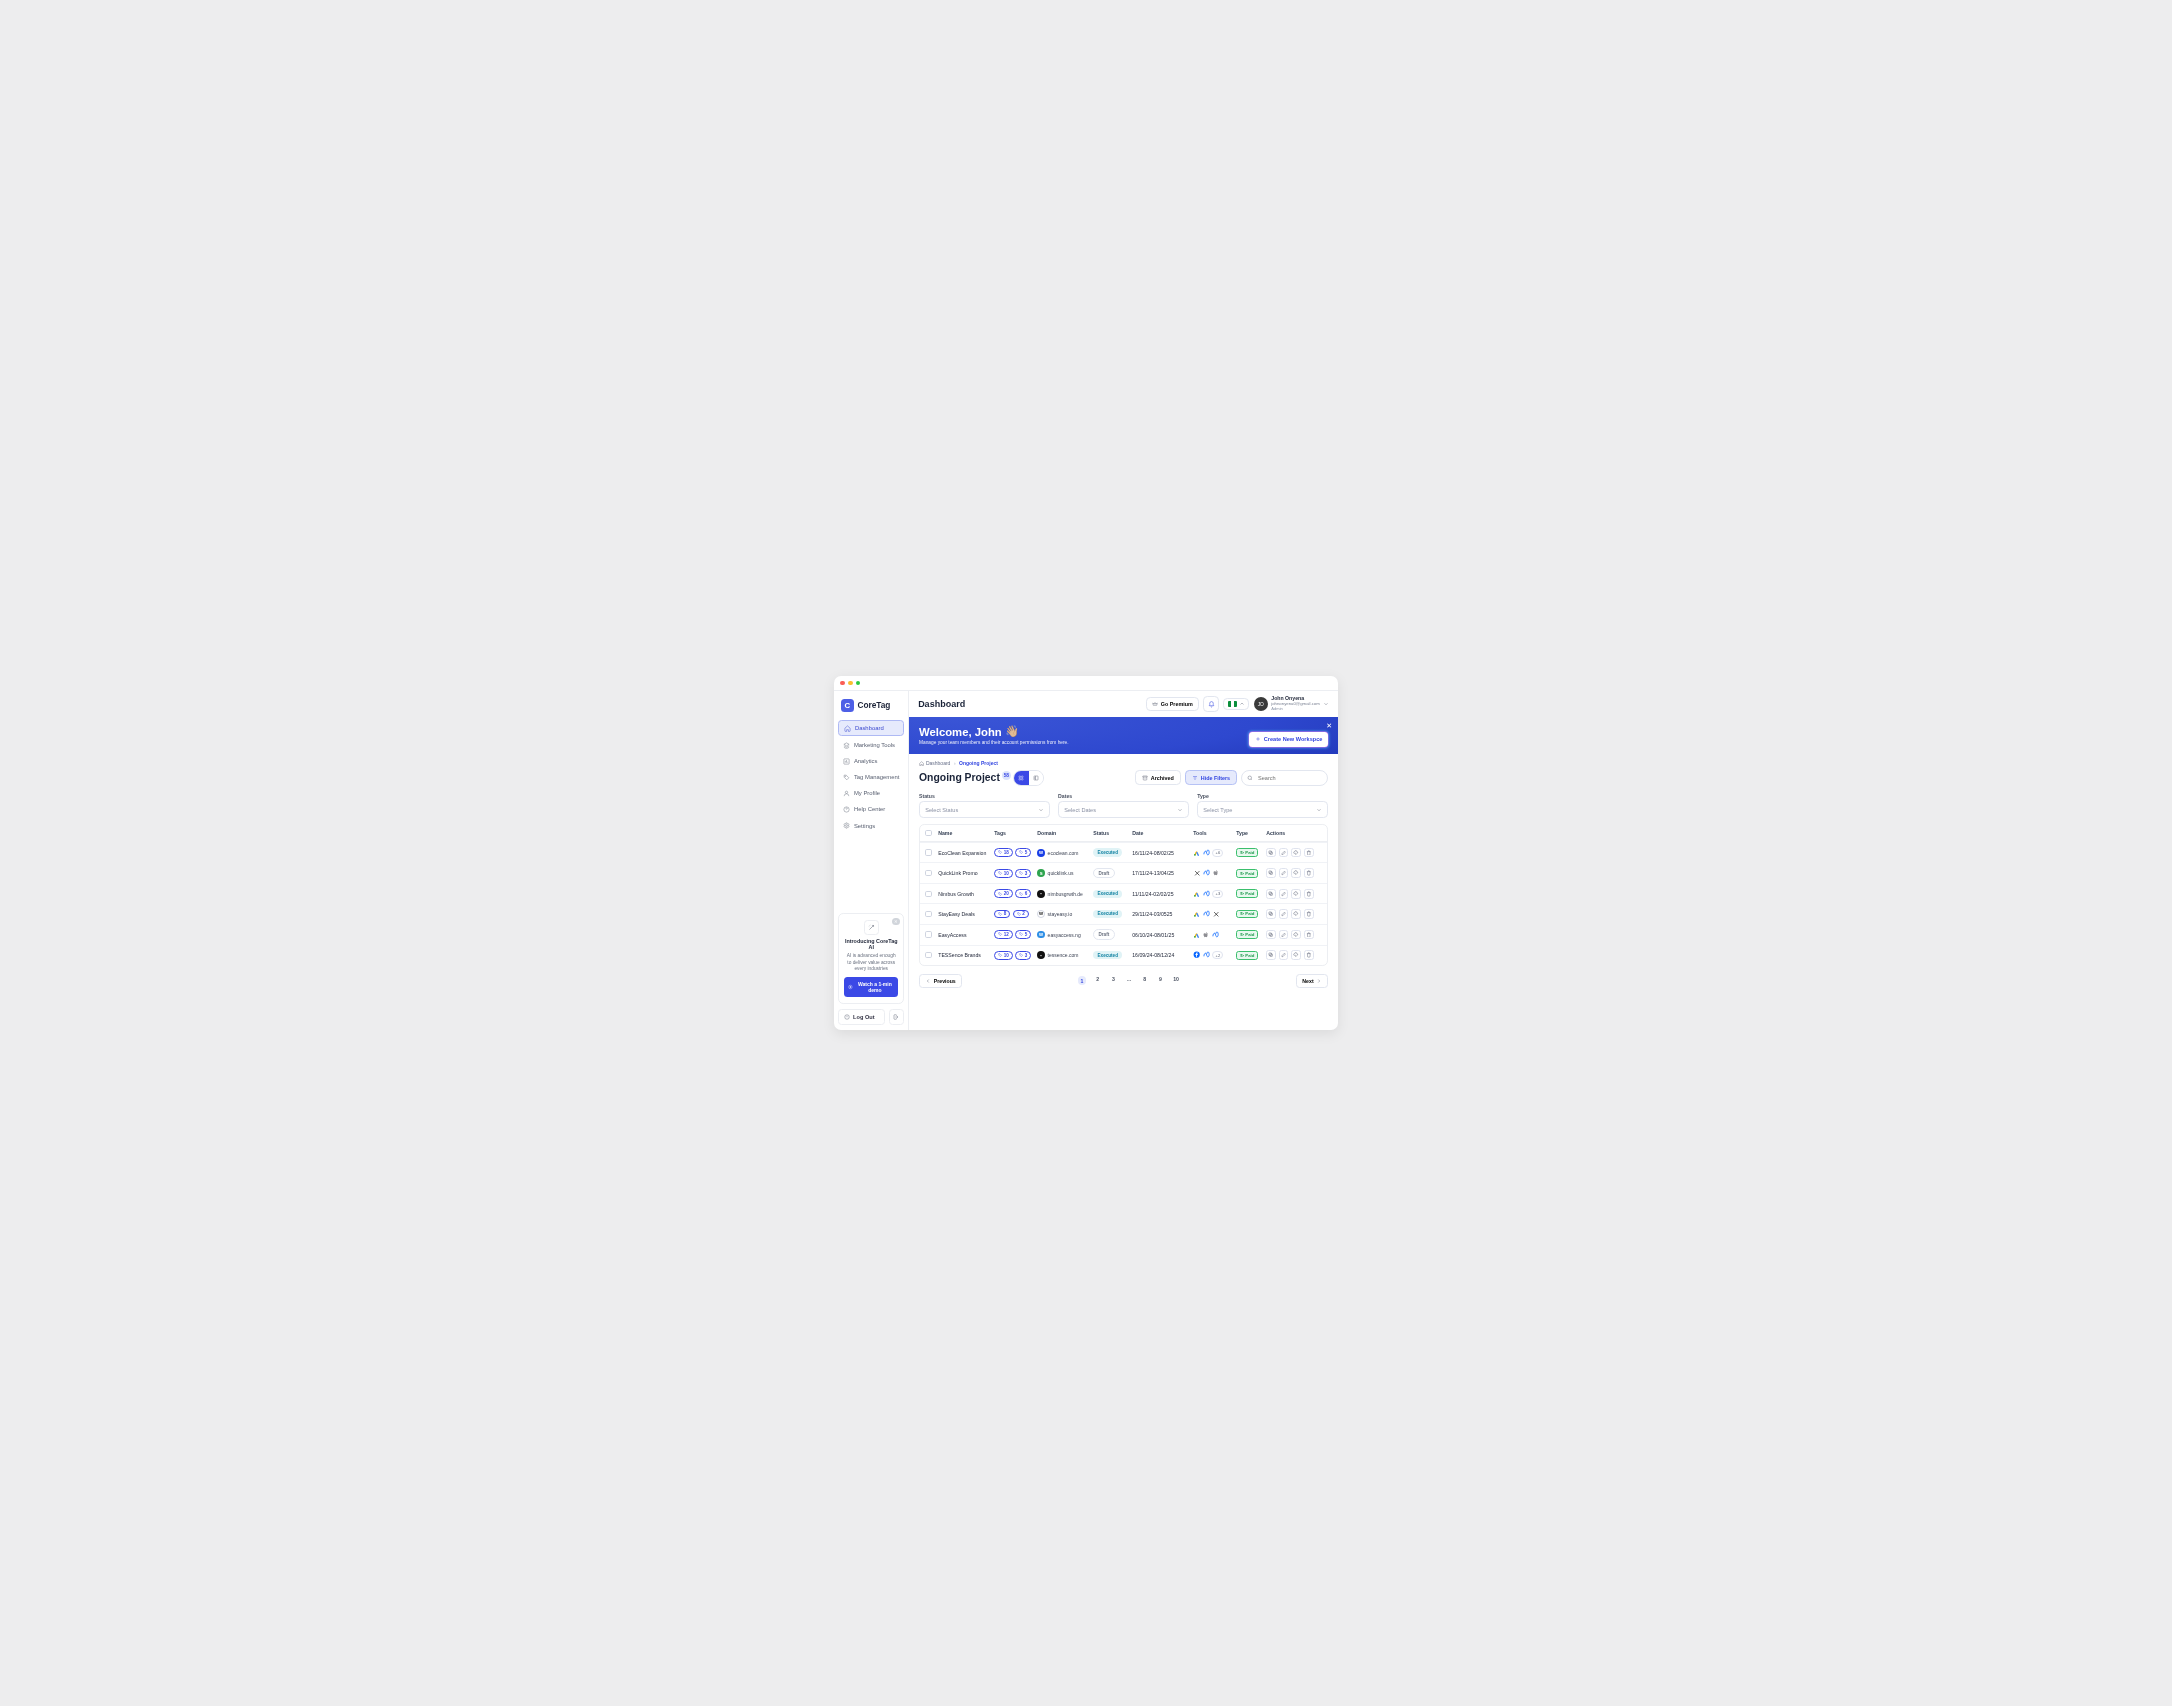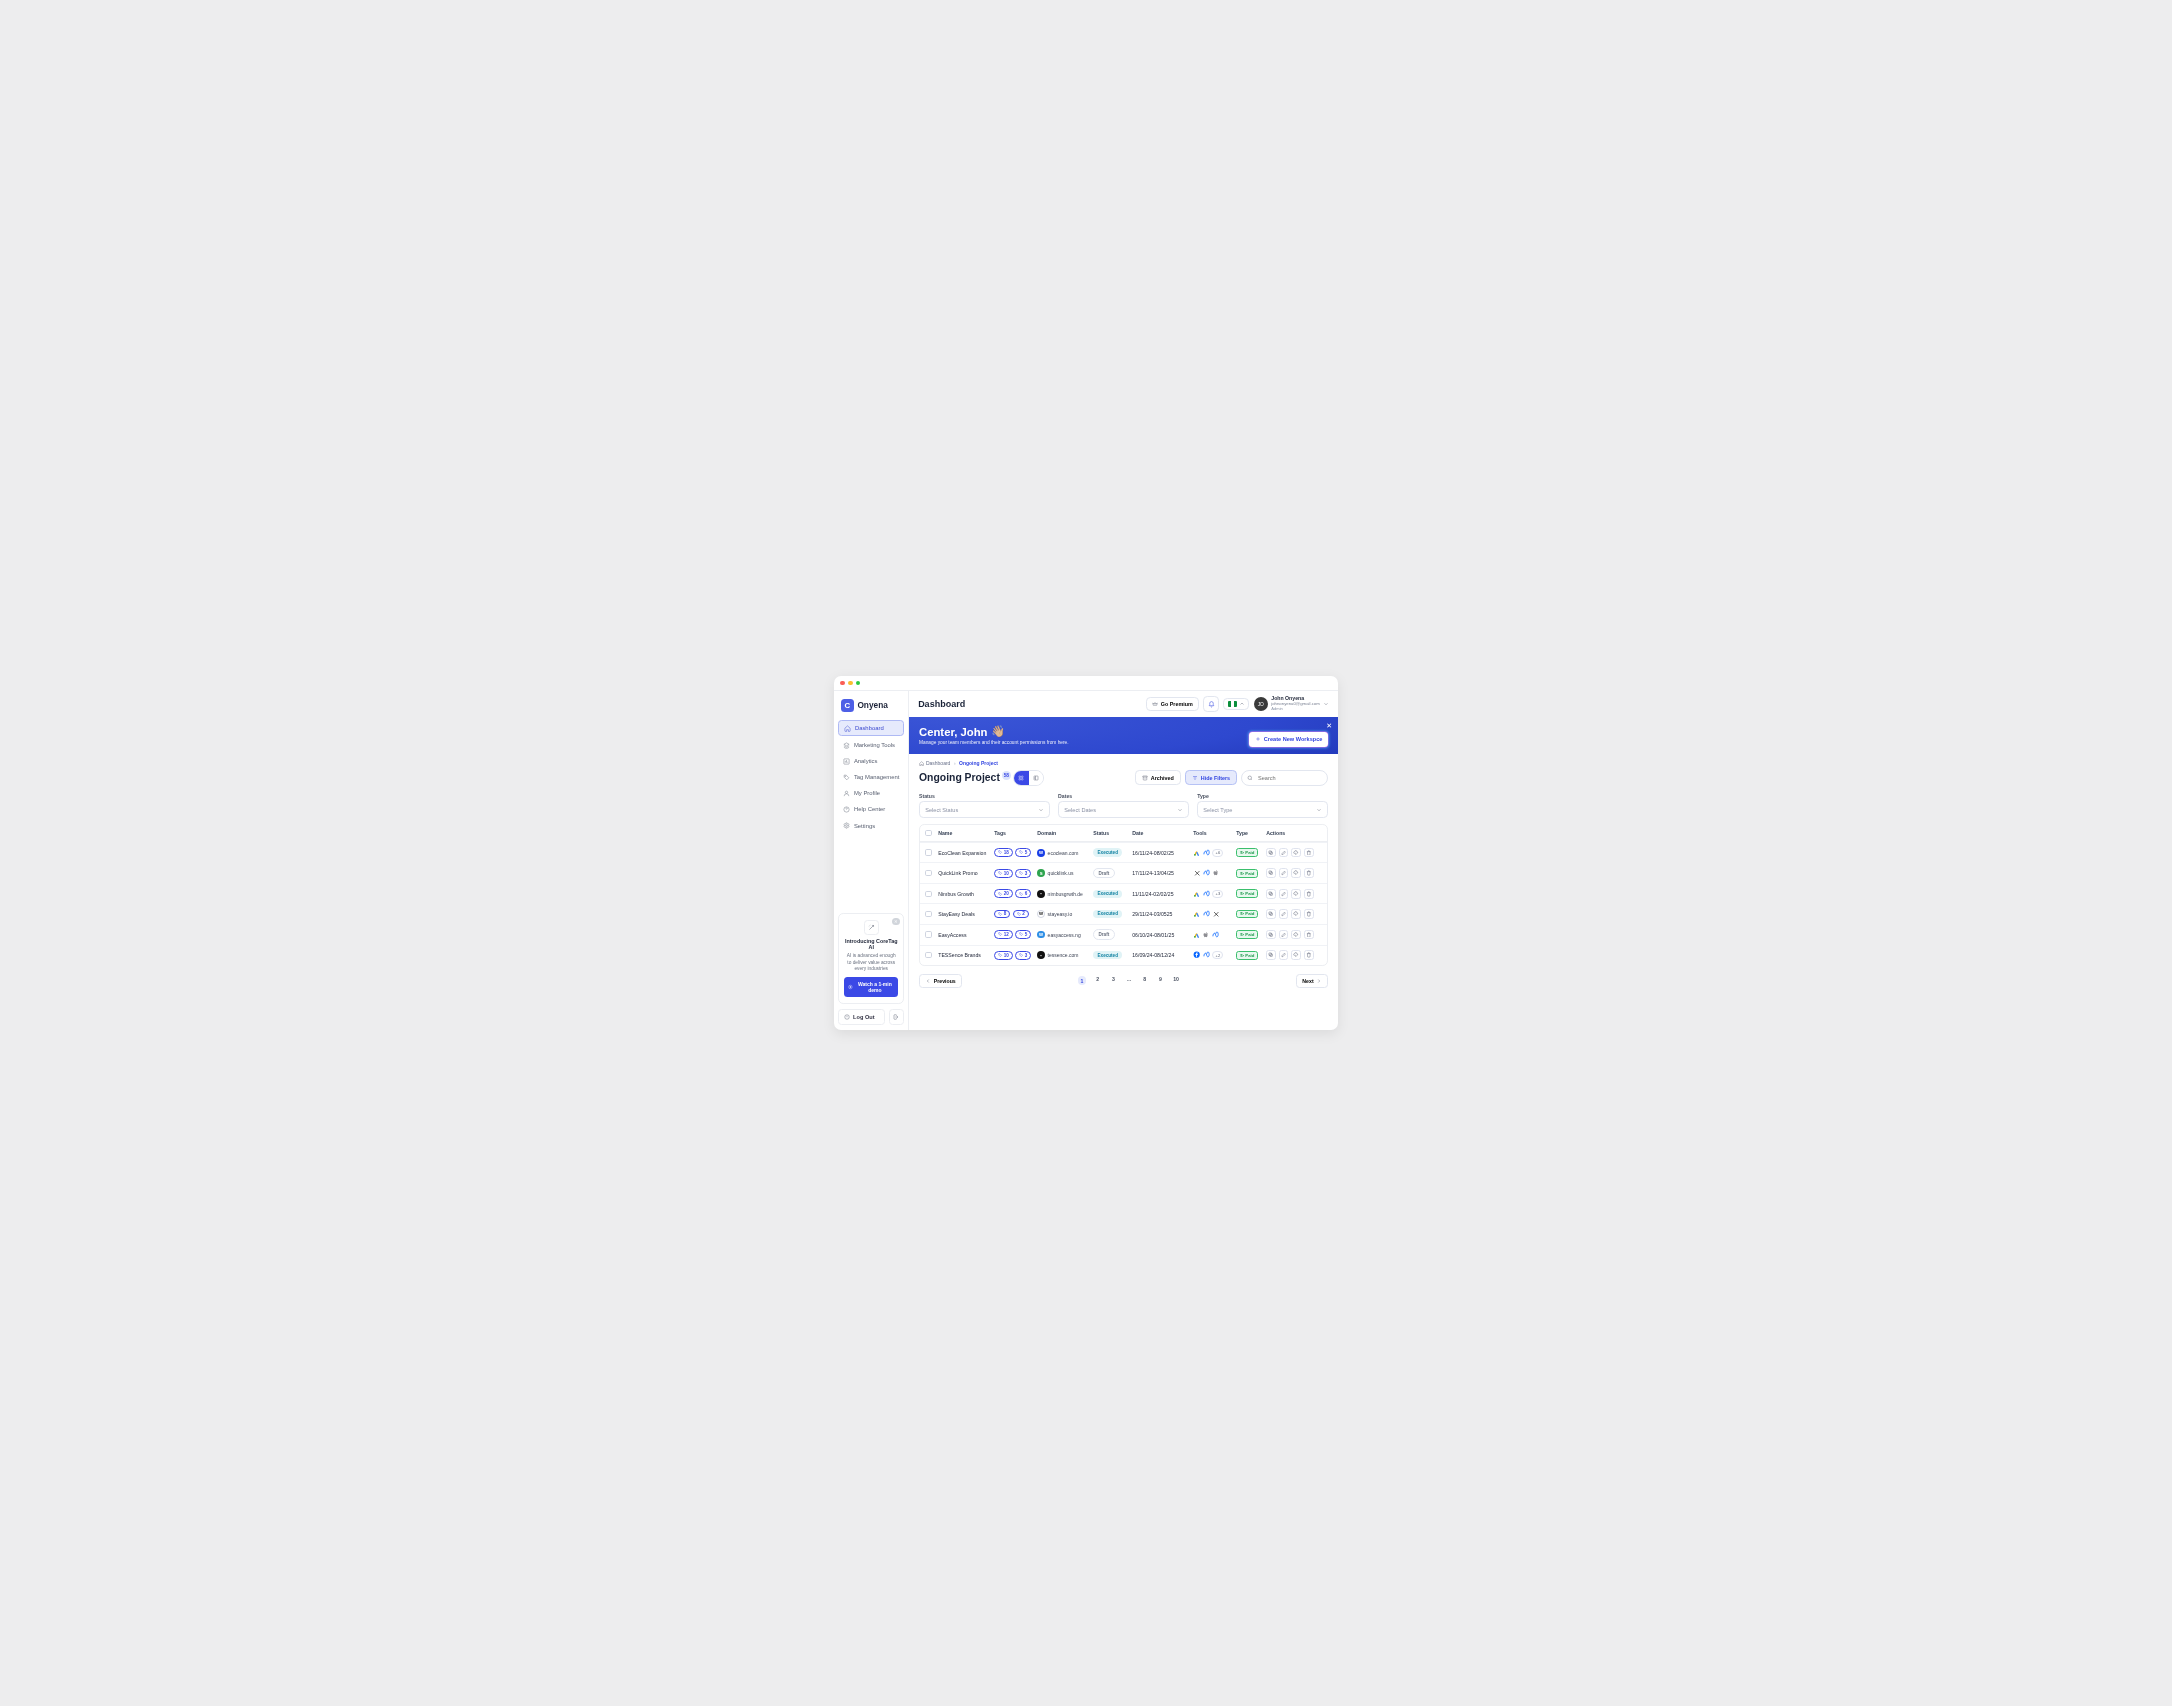--- a/index.html
+++ b/index.html
@@ -174,21 +174,21 @@
   <div class="titlebar">
     <div class="tl-dot tl-red"></div>
     <div class="tl-dot tl-yel"></div>
     <div class="tl-dot tl-grn"></div>
   </div>
   <div class="body">
 
     <aside class="sidebar">
       <div class="brand">
         <div class="brand-logo">C</div>
-        <div class="brand-name">Onyena</div>
+        <div class="brand-name">CoreTag</div>
       </div>
       <nav class="nav" id="nav">
           <div class="nav-item active">
             <svg class="nav-ico" viewBox="0 0 24 24">
               <path d="M3 11l9-8 9 8v9a2 2 0 0 1-2 2h-4v-6h-6v6H5a2 2 0 0 1-2-2z"></path>
             </svg>
             <span>Dashboard</span>
           </div>
           <div class="nav-item">
             <svg class="nav-ico" viewBox="0 0 24 24">
@@ -304,21 +304,21 @@
             <svg class="ic" viewBox="0 0 24 24">
                 <path d="M6 9l6 6 6-6"></path>
               </svg>
           </div>
         </div>
       </div>
 
       <div class="hero">
         <div class="hero-close">✕</div>
         <h2>
-          <span>Center, John</span>
+          <span>Welcome, John</span>
           <span>👋🏼</span>
         </h2>
         <p>Manage your team members and their account permissions from here.</p>
         <button class="hero-btn">
           <svg class="ic" viewBox="0 0 24 24" style="stroke:#3245e0">
               <path d="M12 5v14M5 12h14"></path>
             </svg>
           <span>Create New Workspce</span>
         </button>
       </div>

